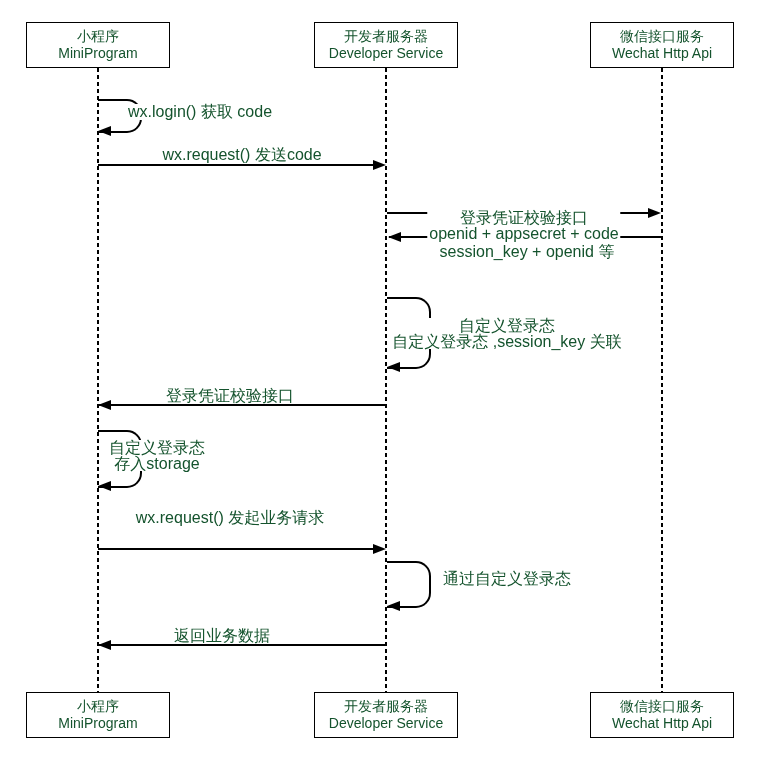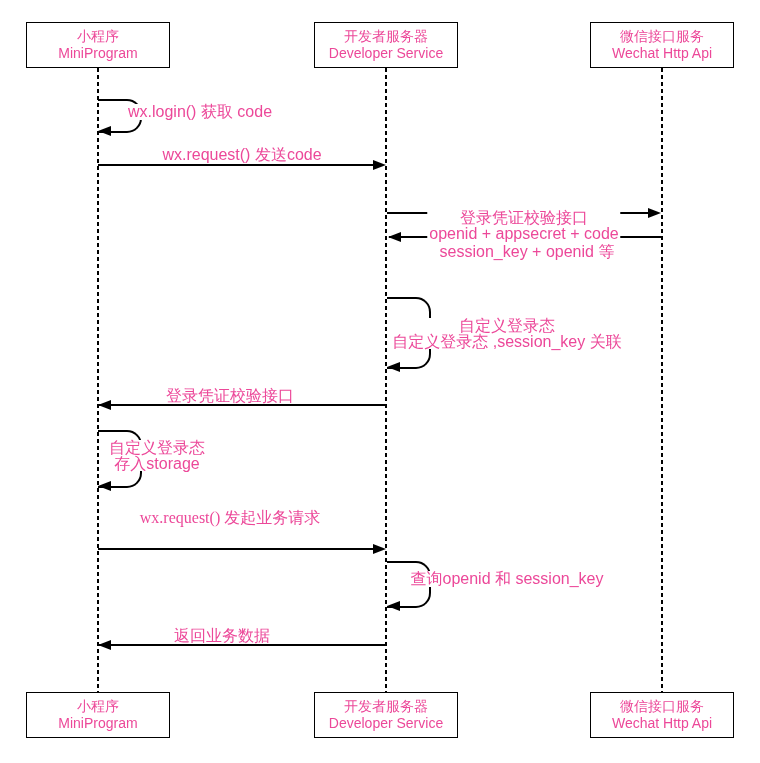--- a/index.html
+++ b/index.html
@@ -1,17 +1,17 @@
 <!DOCTYPE html>
 <html><head>
 <meta charset="utf-8">
 <style>
   html,body{margin:0;padding:0;}
   body{background:#ffffff;font-family:"Liberation Sans","DejaVu Sans",sans-serif;}
-  #stage{position:relative;width:760px;height:763px;background:#ffffff;overflow:hidden;color:#ec4899;}
+  #stage{position:relative;width:760px;height:763px;background:#ffffff;overflow:hidden;color:#14532d;}
 
   .box{
     position:absolute;width:144px;height:46px;border:1.5px solid #000;background:#fff;
     display:flex;flex-direction:column;align-items:center;justify-content:center;
     text-align:center;font-size:14px;line-height:17px;z-index:4;box-sizing:border-box;
   }
   .lifeline{
     position:absolute;top:68px;height:624px;width:2px;z-index:0;
     background:repeating-linear-gradient(to bottom,#000 0 4px,transparent 4px 7px);
   }
@@ -87,30 +87,30 @@
   <div class="hline" style="left:99px;top:404px;width:288px;"></div>
   <div class="ah-l" style="left:98px;top:400px;"></div>
 
   <div class="loop" style="left:98px;top:430px;width:44px;height:58px;"></div>
   <div class="ah-l" style="left:98px;top:481px;"></div>
   <div class="lbl" style="left:157px;top:440px;">
     <div>自定义登录态</div>
     <div>存入storage</div>
   </div>
 
-  <div class="lbl" style="left:230px;top:510px;font-family:Liberation Serif, serif;">
+  <div class="lbl" style="left:230px;top:510px;">
     <div>wx.request() 发起业务请求</div>
   </div>
   <div class="hline" style="left:98px;top:548px;width:282px;"></div>
   <div class="ah-r" style="left:373px;top:544px;"></div>
 
   <div class="loop" style="left:387px;top:561px;width:44px;height:47px;"></div>
   <div class="ah-l" style="left:387px;top:601px;"></div>
   <div class="lbl" style="left:507px;top:571px;">
-    <div>查询openid 和 session_key</div>
+    <div>通过自定义登录态</div>
   </div>
 
   <div class="lbl" style="left:222px;top:628px;">
     <div>返回业务数据</div>
   </div>
   <div class="hline" style="left:99px;top:644px;width:288px;"></div>
   <div class="ah-l" style="left:98px;top:640px;"></div>
 
   <div class="box" style="left:26px;top:692px;">
     <span>小程序</span>

